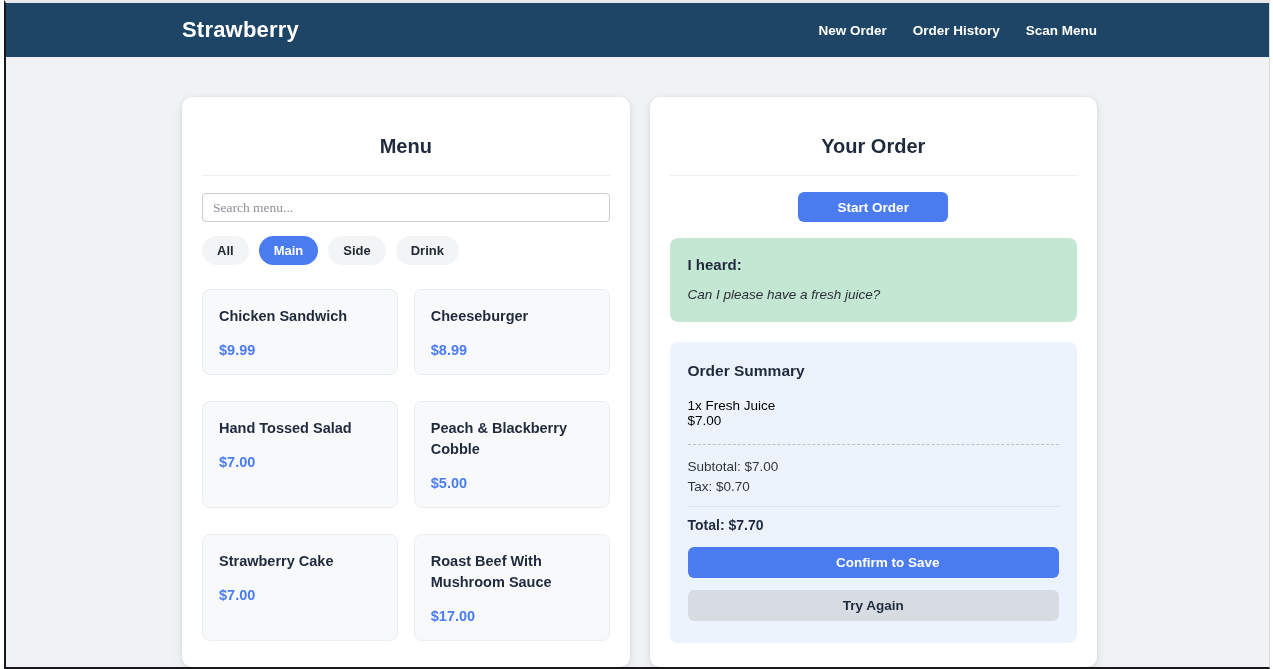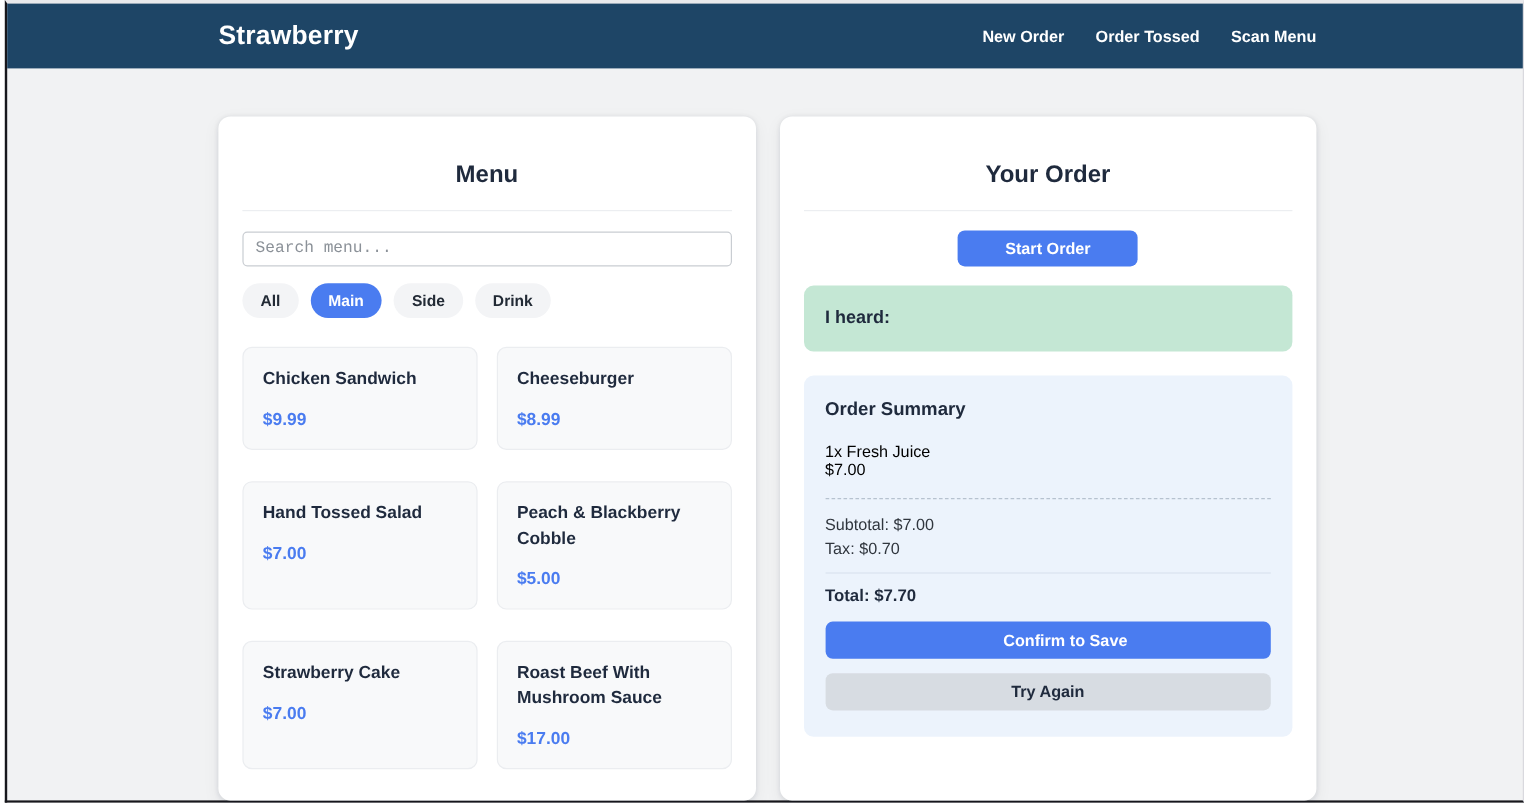--- a/index.html
+++ b/index.html
@@ -46,21 +46,21 @@
     text-align:center; font-size:20px; font-weight:bold; color:#1f2a3d;
     margin-top:14px;
   }
   .card-divider { border:none; border-top:1px solid #eceef1; margin:17px 0 0 0; }
 
   
   .search-input {
     width:100%; margin-top:17px;
     height:29px; padding:4px 10px;
     font-size:13.5px; color:#334;
-    font-family:Liberation Mono, monospace;
+    font-family:Liberation Serif, serif;
     border:1px solid #c9cdd2; border-radius:4px; outline:none;
     background:#fff;
   }
   .search-input::placeholder { color:#8b9198; }
   .pills { display:flex; gap:10px; margin-top:14px; }
   .pill {
     border:none; cursor:pointer;
     padding:7px 15px; border-radius:999px;
     background:#f3f4f6; color:#222a35;
     font-size:13px; font-weight:bold;
@@ -123,21 +123,21 @@
 </style>
 </head>
 <body>
 
 <div class="window">
 
   <div class="header">
     <div class="brand">Strawberry</div>
     <div class="nav">
       <a>New Order</a>
-      <a>Order Tossed</a>
+      <a>Order History</a>
       <a>Scan Menu</a>
     </div>
   </div>
 
   <div class="main">
 
     <div class="card">
       <div class="card-title">Menu</div>
       <hr class="card-divider">
 
@@ -181,20 +181,21 @@
     <div class="card">
       <div class="card-title">Your Order</div>
       <hr class="card-divider">
 
       <div class="start-row">
         <button class="btn btn-start">Start Order</button>
       </div>
 
       <div class="heard-box">
         <div class="heard-label">I heard:</div>
+        <div class="heard-text">Can I please have a fresh juice?</div>
       </div>
 
       <div class="summary-box">
         <div class="summary-title">Order Summary</div>
 
         <div class="summary-item">
           <span>1x Fresh Juice</span>
           <span>$7.00</span>
         </div>
 

